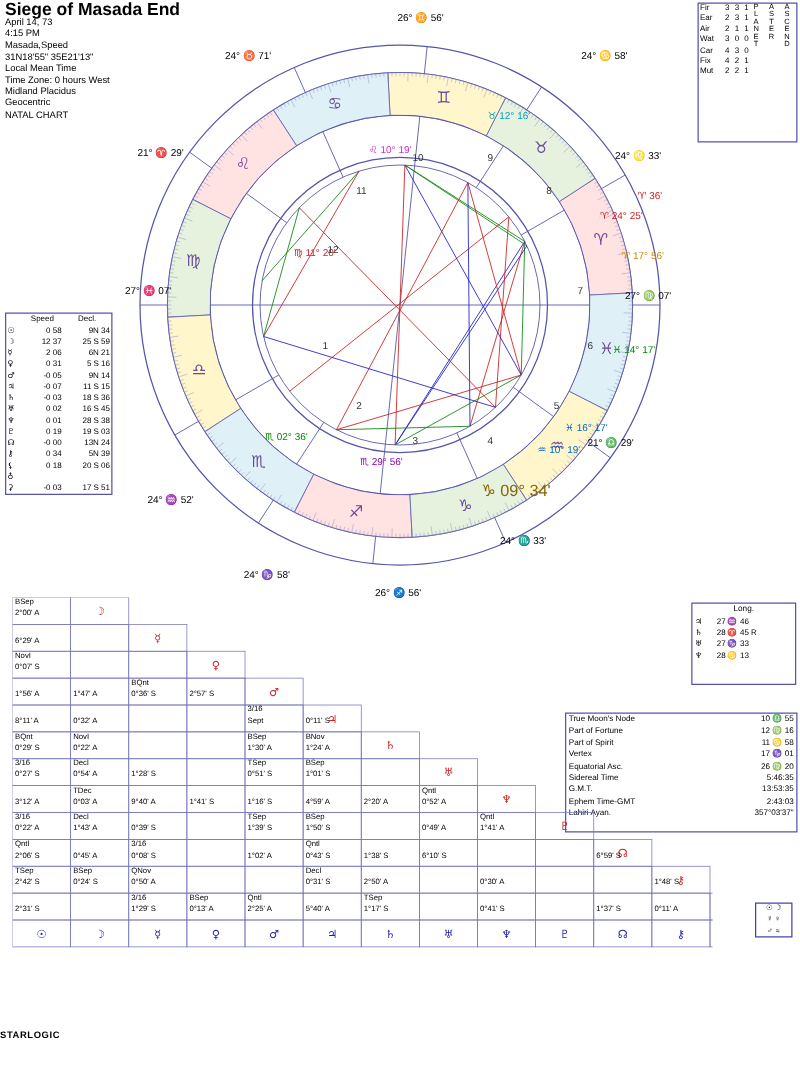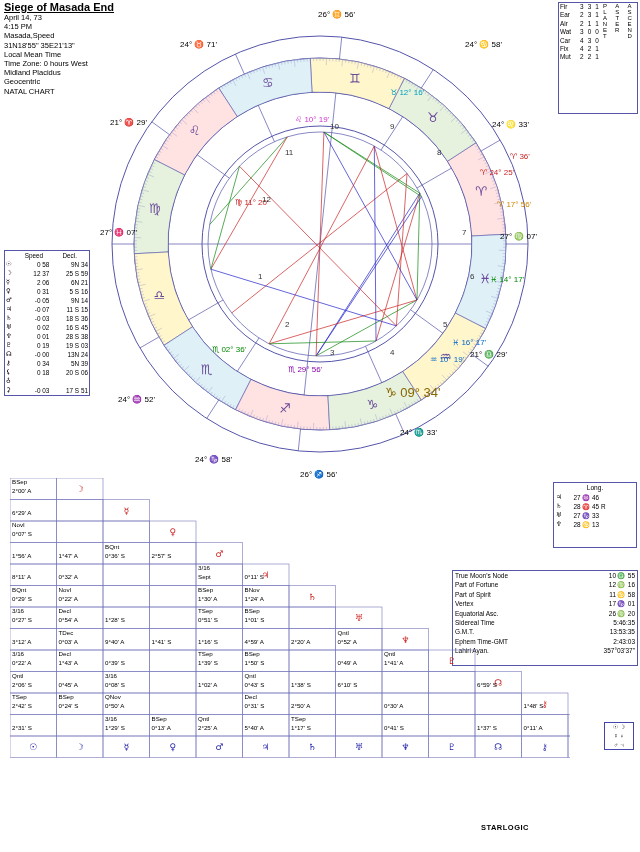--- a/index.html
+++ b/index.html
@@ -6,21 +6,21 @@
   body{
     width:640px;height:852px;background:#ffffff;
     font-family:"Liberation Sans", sans-serif;
     color:#000;position:relative;overflow:hidden;
   }
   .page{position:absolute;left:0;top:0;width:640px;height:852px;}
   .box{position:absolute;box-sizing:border-box;}
   .bord{border:1px solid #4444aa;}
   
   #title-block{left:4px;top:2px;width:190px;font-size:7.5px;line-height:9.2px;}
-  #title-block .t{font-weight:bold;font-size:11px;line-height:11px;text-decoration:underline;}
+  #title-block .t{font-weight:bold;font-size:14px;line-height:11px;}
   
   #pa-table{right:2px;top:2px;width:80px;height:112px;border:1px solid #5555aa;font-size:6.5px;}
   #pa-table table{border-collapse:collapse;width:100%;}
   #pa-table td{padding:0 1px;line-height:8.4px;font-size:6.4px;}
   .vert{writing-mode:vertical-rl;text-orientation:upright;font-size:6px;letter-spacing:0px;line-height:7px;}
   
   #speed-table{left:4px;top:250px;width:86px;border:1px solid #5555aa;font-size:6.5px;background:#fff;}
   #speed-table table{border-collapse:collapse;width:100%;}
   #speed-table td{line-height:9px;font-size:6.4px;padding:0 1px;}
   
@@ -30,21 +30,21 @@
   #data-table{left:452px;top:570px;width:186px;height:96px;border:1px solid #5555aa;font-size:6.6px;}
   #data-table table{border-collapse:collapse;width:100%;}
   #data-table td{line-height:9.4px;font-size:6.5px;padding:0 2px;}
   .r{text-align:right;}
   
   #aspect-grid{position:absolute;left:10px;top:478px;width:560px;height:340px;}
   .cellgrid{position:absolute;border:1px solid #6666bb;box-sizing:border-box;font-size:6.2px;}
   .cellgrid .l1{position:absolute;left:2px;top:0px;}
   .cellgrid .l2{position:absolute;left:2px;top:9px;}
   
-  #footer{position:absolute;left:0;top:822px;width:529px;text-align:right;font-size:7.5px;line-height:11px;}
+  #footer{position:absolute;left:0;top:822px;width:529px;text-align:left;font-size:7.5px;line-height:11px;}
   #footer .b{font-weight:bold;letter-spacing:.5px;}
   
   #chart{position:absolute;left:98px;top:14px;}
   .sym{font-family:"DejaVu Sans", sans-serif;}
 </style>
 </head>
 <body>
 
 <div class="page">
 

